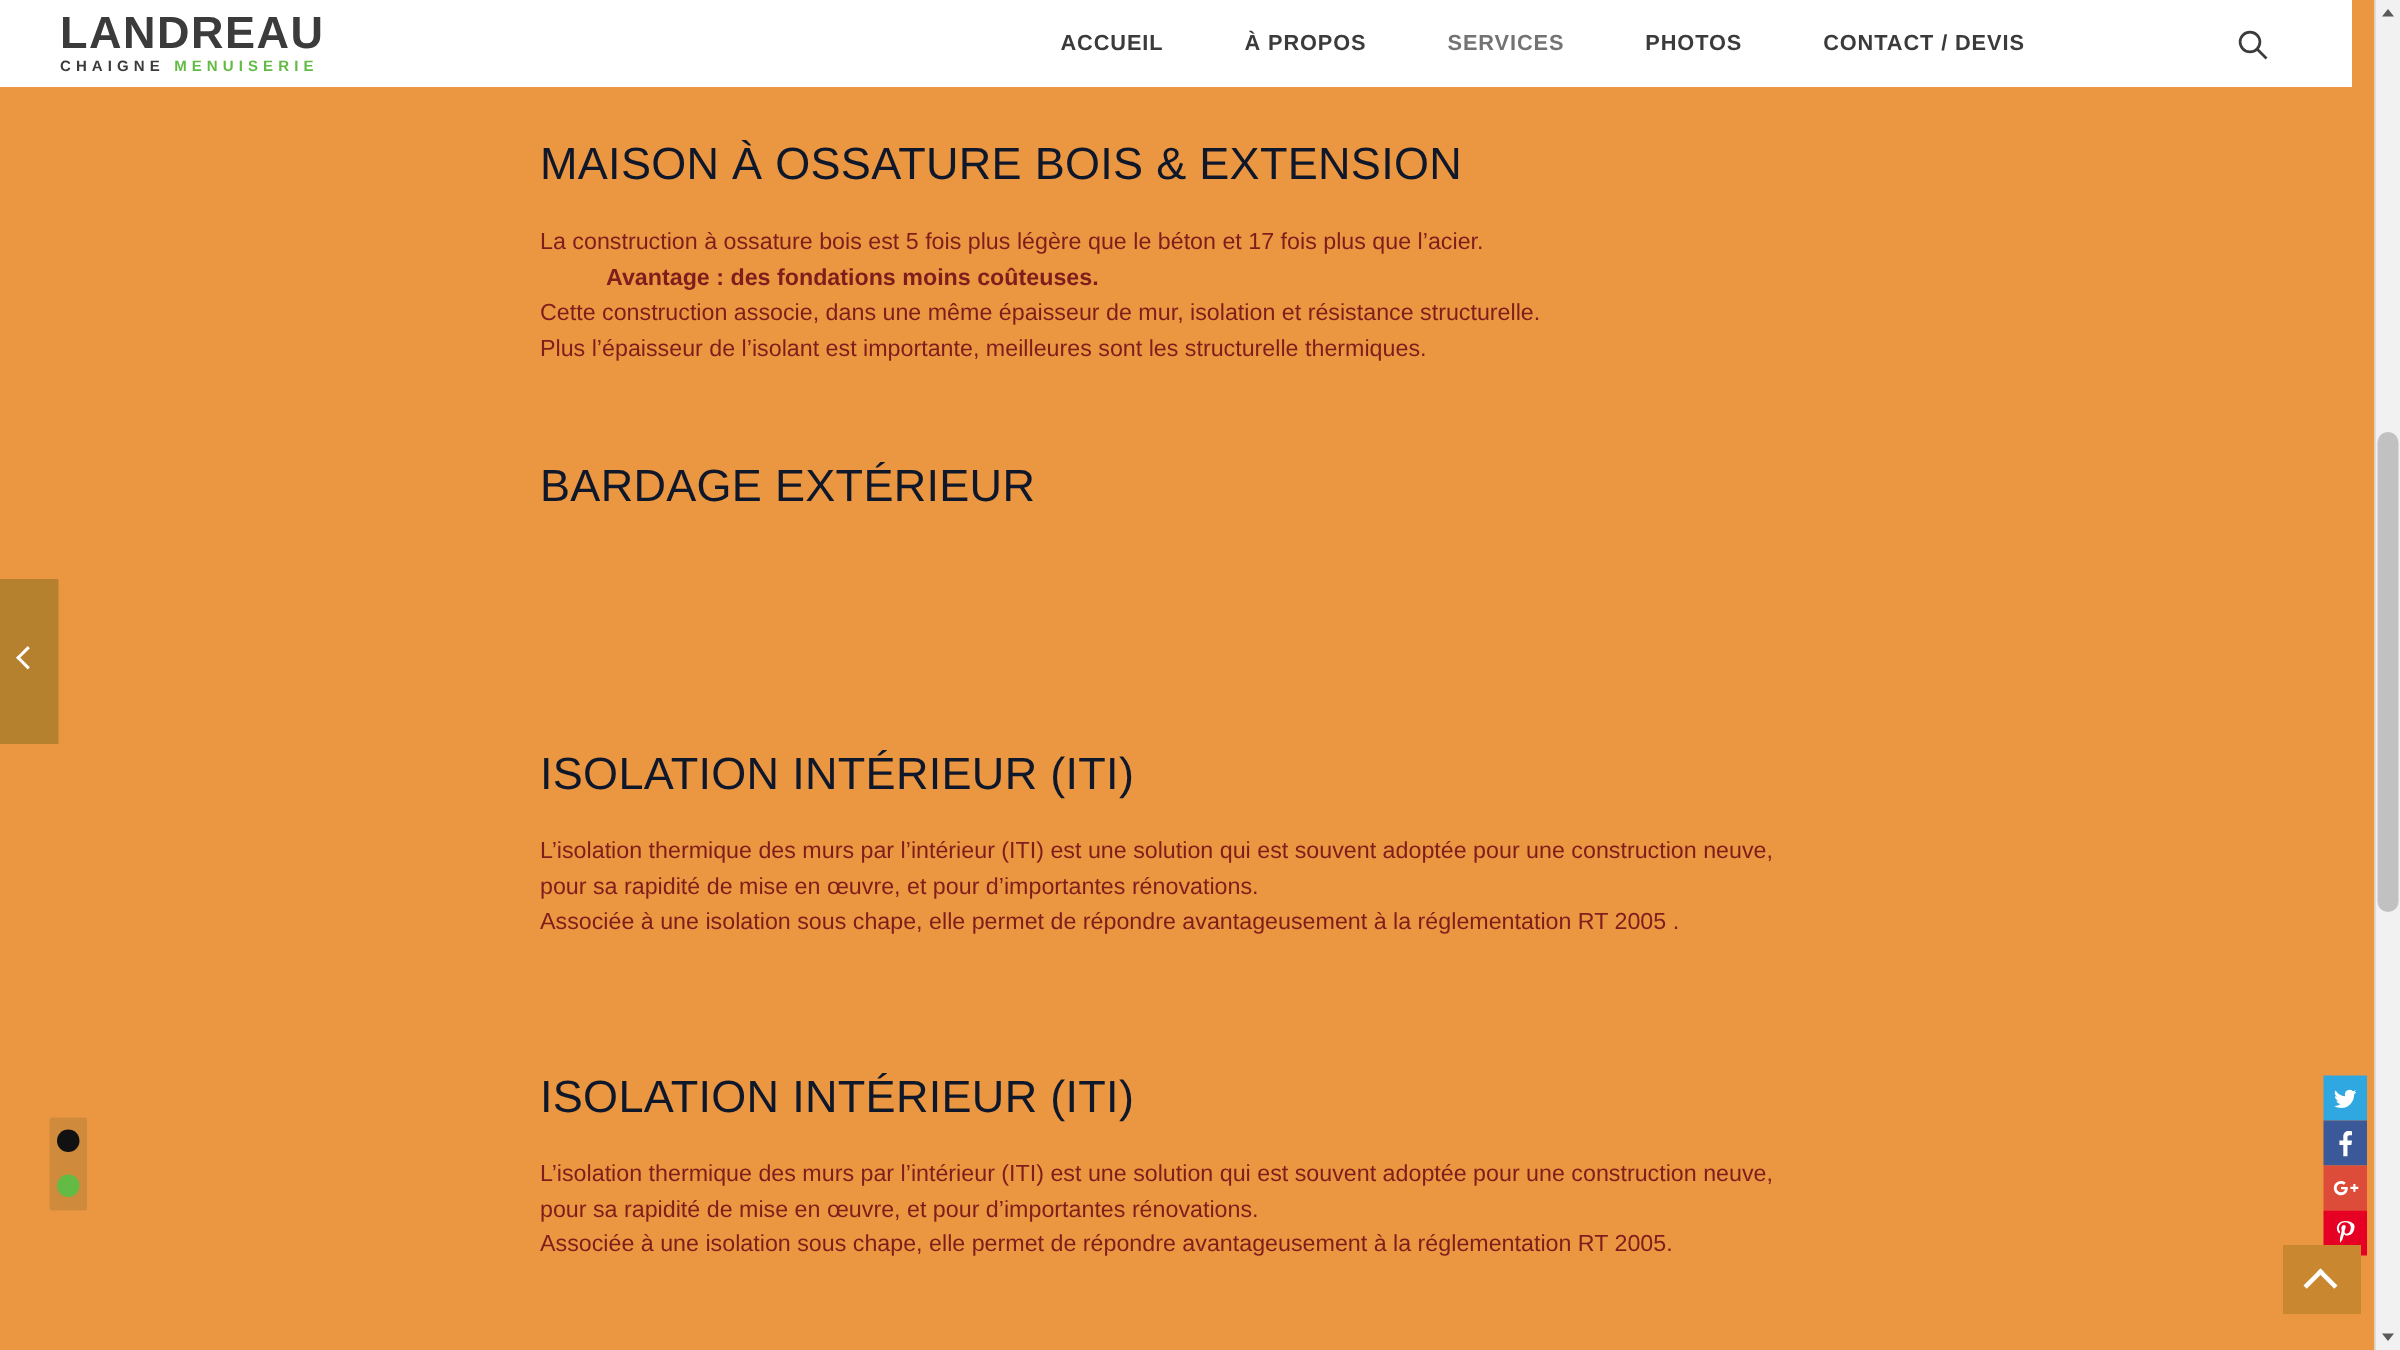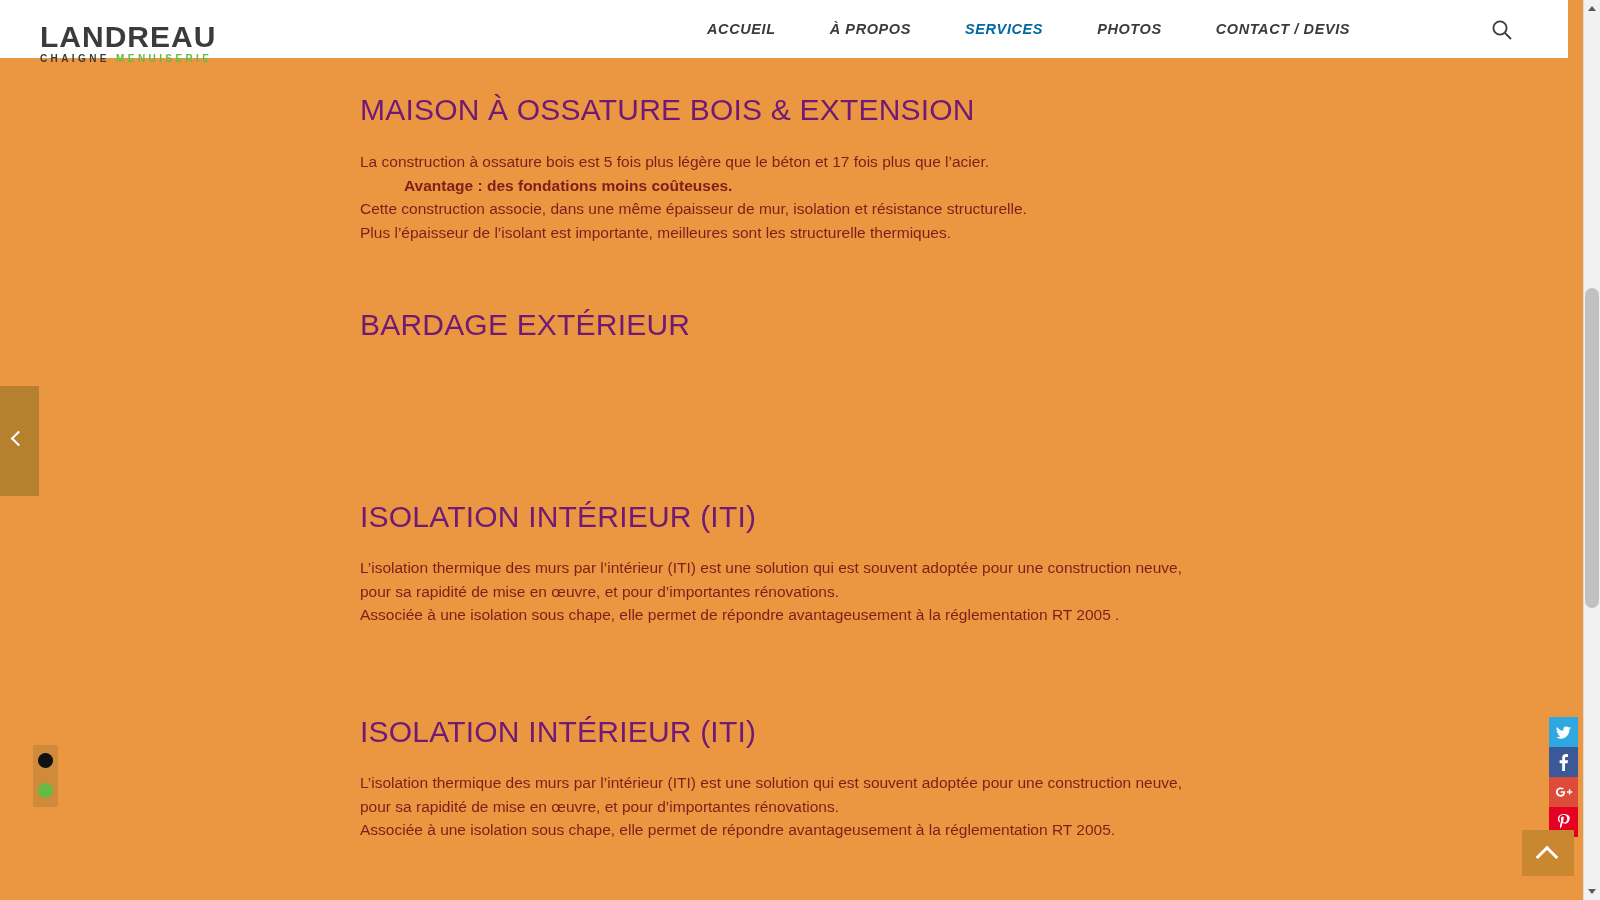--- a/index.html
+++ b/index.html
@@ -33,21 +33,20 @@
     height: 42px;
     user-select: none;
   }
   #logo .logo-main {
     font-family: "Liberation Sans", sans-serif;
     font-weight: bold;
     font-size: 30px;
     letter-spacing: 1px;
     color: #3b3b3b;
     line-height: 30px;
-    margin-top: 14px;
   }
   #logo .logo-sub {
     font-family: "Liberation Sans", sans-serif;
     font-size: 10px;
     letter-spacing: 3.4px;
     line-height: 12px;
     margin-top: 1px;
   }
   #logo .logo-sub .dark { color: #3b3b3b; font-weight: bold; }
   #logo .logo-sub .green { color: #63bb46; font-weight: bold; }
@@ -63,23 +62,22 @@
   }
   #main-nav .nav-item {
     font-size: 14.5px;
     font-weight: bold;
     letter-spacing: 0.6px;
     color: #3b3b3b;
     padding: 0 27px;
     line-height: 58px;
     cursor: pointer;
     white-space: nowrap;
-    font-style: italic;
-  }
-  #main-nav .nav-item.active { color: #0369a1; }
+  }
+  #main-nav .nav-item.active { color: #737373; }
 
   #search-icon-btn {
     position: absolute;
     left: 1490px;
     top: 18px;
     width: 24px;
     height: 24px;
     cursor: pointer;
   }
 
@@ -91,21 +89,21 @@
     width: 1568px;
     height: 830px;
     overflow: hidden;
     color: #ffffff;
   }
   .section { position: absolute; left: 360px; width: 832px; }
   .sec-title {
     font-size: 30px;
     font-weight: normal;
     letter-spacing: 0.2px;
-    color: #701a75;
+    color: #0f172a;
     margin: 0;
     line-height: 34px;
   }
   .sec-body {
     font-size: 15.5px;
     line-height: 23.6px;
     color: #7f1d1d;
     margin: 0;
   }
   .sec-body b { font-weight: bold; margin-left: 44px; }

